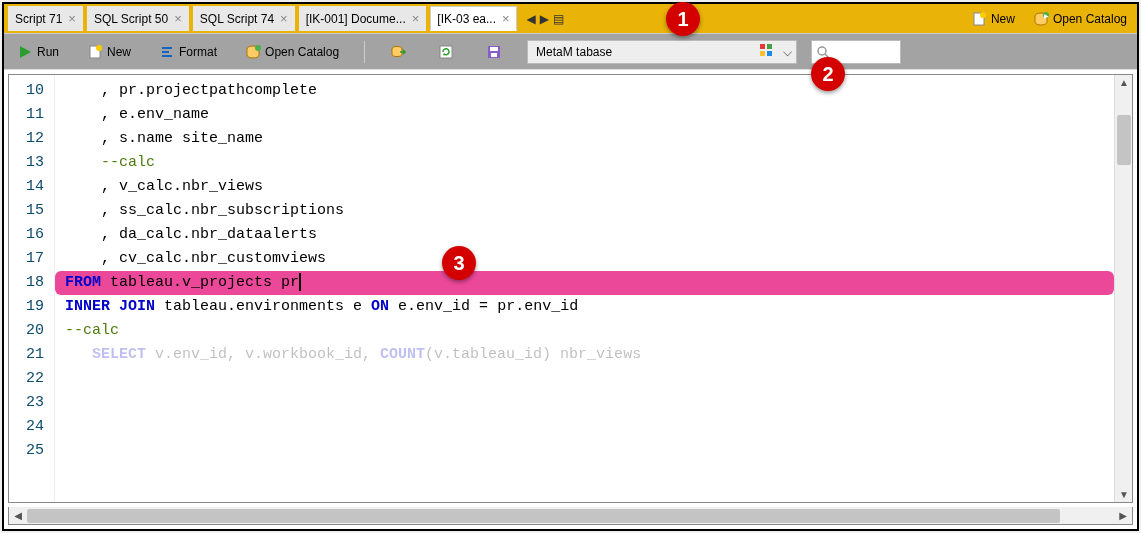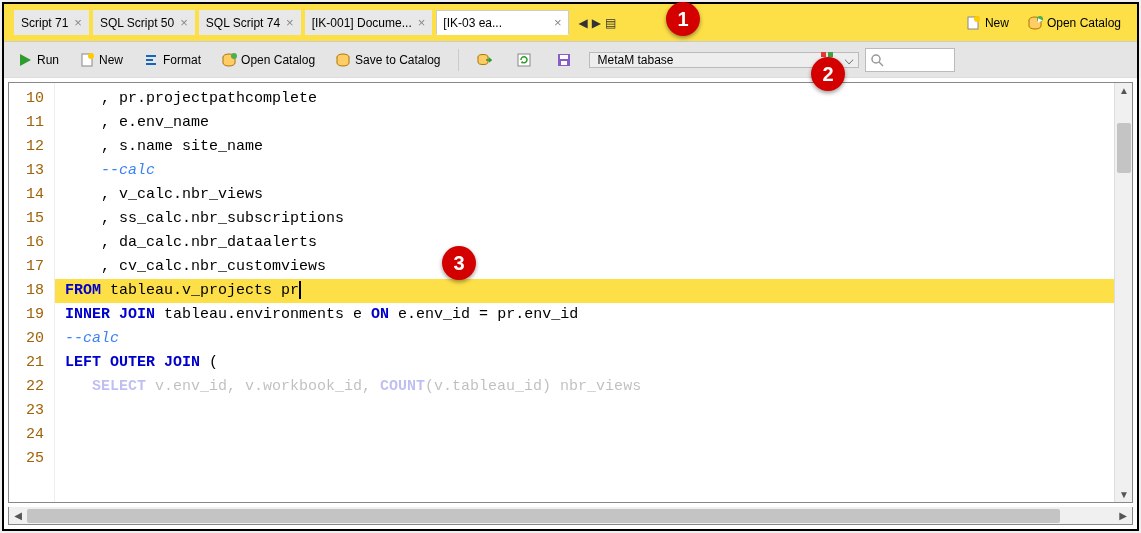--- a/index.html
+++ b/index.html
@@ -17,41 +17,40 @@
       width: 1137px;
       height: 529px;
       margin: 2px;
       display: flex;
       flex-direction: column;
     }
     
     .tab-strip {
       display: flex;
       align-items: center;
-      background: #fde047;
-      height: 38px;
-      padding: 0 10px;
+      background: #eab308;
+      height: 30px;
+      padding: 0 4px;
       border-bottom: 1px solid #ccc;
     }
     .tab {
       display: flex;
       align-items: center;
       padding: 4px 6px;
       margin-right: 4px;
       background: #e8e8e8;
       border: 1px solid transparent;
       cursor: pointer;
       font-size: 12px;
       white-space: nowrap;
     }
     .tab.active {
       background: #ffffff;
       border: 1px solid #ccc;
       border-bottom: 1px solid #fff;
-      gap: 46px;
     }
     .tab-close {
       margin-left: 6px;
       color: #888;
       font-size: 13px;
     }
     .tab-nav {
       display: flex;
       align-items: center;
       margin-left: 4px;
@@ -64,43 +63,43 @@
       padding: 2px 6px;
       margin-left: 6px;
       cursor: pointer;
       font-size: 12px;
     }
     .top-action .icon { margin-right: 4px; }
     
     .toolbar {
       display: flex;
       align-items: center;
-      background: #e5e5e5;
+      background: #a3a3a3;
       height: 36px;
       padding: 0 6px;
       border-bottom: 1px solid #ddd;
-      gap: 6px;
+      gap: 14px;
     }
     .tool-btn {
       display: flex;
       align-items: center;
       padding: 3px 6px;
       cursor: pointer;
       font-size: 12px;
       border: 1px solid transparent;
       border-radius: 2px;
     }
     .tool-btn .icon { margin-right: 4px; }
     .tool-sep { width: 1px; height: 22px; background: #ccc; margin: 0 4px; }
     .combo {
       display: flex;
       align-items: center;
       background: #eeeeee;
       border: 1px solid #bbb;
-      height: 16px;
+      height: 24px;
       padding: 4px 4px;
       min-width: 270px;
       font-size: 12px;
     }
     .combo-text { flex: 1; padding: 0 4px; white-space: nowrap; overflow: hidden; }
     .combo-icon { margin: 0 4px; }
     .combo-arrow { color: #333; margin-left: 6px; }
     .search-box {
       display: flex;
       align-items: center;
@@ -129,41 +128,41 @@
       width: 46px;
       background: #fff;
       border-right: 1px solid #eee;
       padding-top: 4px;
     }
     .line-no {
       height: 24px;
       line-height: 24px;
       text-align: right;
       padding-right: 10px;
-      color: #a16207;
+      color: #0c4a6e;
       font-family: "Courier New", monospace;
       font-size: 15px;
     }
     .code-area {
       flex: 1;
       font-family: "Courier New", monospace;
       font-size: 15px;
       line-height: 24px;
       padding-top: 4px;
       overflow: hidden;
       position: relative;
     }
     .code-line {
       height: 24px;
       white-space: pre;
       padding-left: 10px;
     }
-    .hl { background: #fde047; }
+    .hl { background: #ec4899; border-radius: 6px; }
     .kw { color: #0000cc; font-weight: bold; }
-    .cm { color: #3b82f6; font-style: italic; }
+    .cm { color: #4d7c0f; }
     .ident { color: #000; }
     .caret {
       border-right: 2px solid #000;
       display: inline-block;
       height: 18px;
       vertical-align: middle;
     }
     .v-scroll {
       width: 18px;
       background: #f0f0f0;
@@ -309,29 +308,20 @@
     </div>
     <div class="tool-btn">
       <span class="icon">
         <svg width="16" height="16">
             <ellipse cx="8" cy="5" rx="6" ry="3" fill="#ffcc66" stroke="#aa7700"></ellipse>
             <path d="M2 5 v6 a6 3 0 0 0 12 0 v-6" fill="#ffcc66" stroke="#aa7700"></path>
             <circle cx="13" cy="4" r="3" fill="#4caf50"></circle>
           </svg>
       </span>
       <span>Open Catalog</span>
-    </div>
-    <div class="tool-btn">
-      <span class="icon">
-        <svg width="16" height="16">
-            <ellipse cx="8" cy="5" rx="6" ry="3" fill="#ffcc66" stroke="#aa7700"></ellipse>
-            <path d="M2 5 v6 a6 3 0 0 0 12 0 v-6" fill="#ffcc66" stroke="#aa7700"></path>
-          </svg>
-      </span>
-      <span>Save to Catalog</span>
     </div>
     <div class="tool-sep"></div>
     <div class="tool-btn">
       <span class="icon">
         <svg width="16" height="16">
             <ellipse cx="7" cy="5" rx="5" ry="2.5" fill="#ffcc66" stroke="#aa7700"></ellipse>
             <path d="M2 5 v5 a5 2.5 0 0 0 10 0 v-5" fill="#ffcc66" stroke="#aa7700"></path>
             <path d="M10 8 l5 0 l-2 -2 m2 2 l-2 2" stroke="#2e9c2e" stroke-width="1.5" fill="none"></path>
           </svg>
       </span>
@@ -401,21 +391,20 @@
         <div class="code-line"><span class="ident">    , e.env_name</span></div>
         <div class="code-line"><span class="ident">    , s.name site_name</span></div>
         <div class="code-line"><span class="ident">    </span><span class="cm">--calc</span></div>
         <div class="code-line"><span class="ident">    , v_calc.nbr_views</span></div>
         <div class="code-line"><span class="ident">    , ss_calc.nbr_subscriptions</span></div>
         <div class="code-line"><span class="ident">    , da_calc.nbr_dataalerts</span></div>
         <div class="code-line"><span class="ident">    , cv_calc.nbr_customviews</span></div>
         <div class="code-line hl"><span class="kw">FROM</span><span class="ident"> tableau.v_projects pr</span><span class="caret"></span></div>
         <div class="code-line"><span class="kw">INNER</span><span class="ident"> </span><span class="kw">JOIN</span><span class="ident"> tableau.environments e </span><span class="kw">ON</span><span class="ident"> e.env_id = pr.env_id</span></div>
         <div class="code-line"><span class="cm">--calc</span></div>
-        <div class="code-line"><span class="kw">LEFT</span><span class="ident"> </span><span class="kw">OUTER</span><span class="ident"> </span><span class="kw">JOIN</span><span class="ident"> (</span></div>
         <div class="code-line" style="opacity: 0.25;"><span class="ident">   </span><span class="kw">SELECT</span><span class="ident"> v.env_id, v.workbook_id, </span><span class="kw">COUNT</span><span class="ident">(v.tableau_id) nbr_views</span></div>
       </div>
     <div class="v-scroll">
       <div class="v-arrow-up">▲</div>
       <div class="v-thumb"></div>
       <div class="v-arrow-down">▼</div>
     </div>
   </div>
   <div class="h-scroll-row">
     <div class="h-arrow">◀</div>

